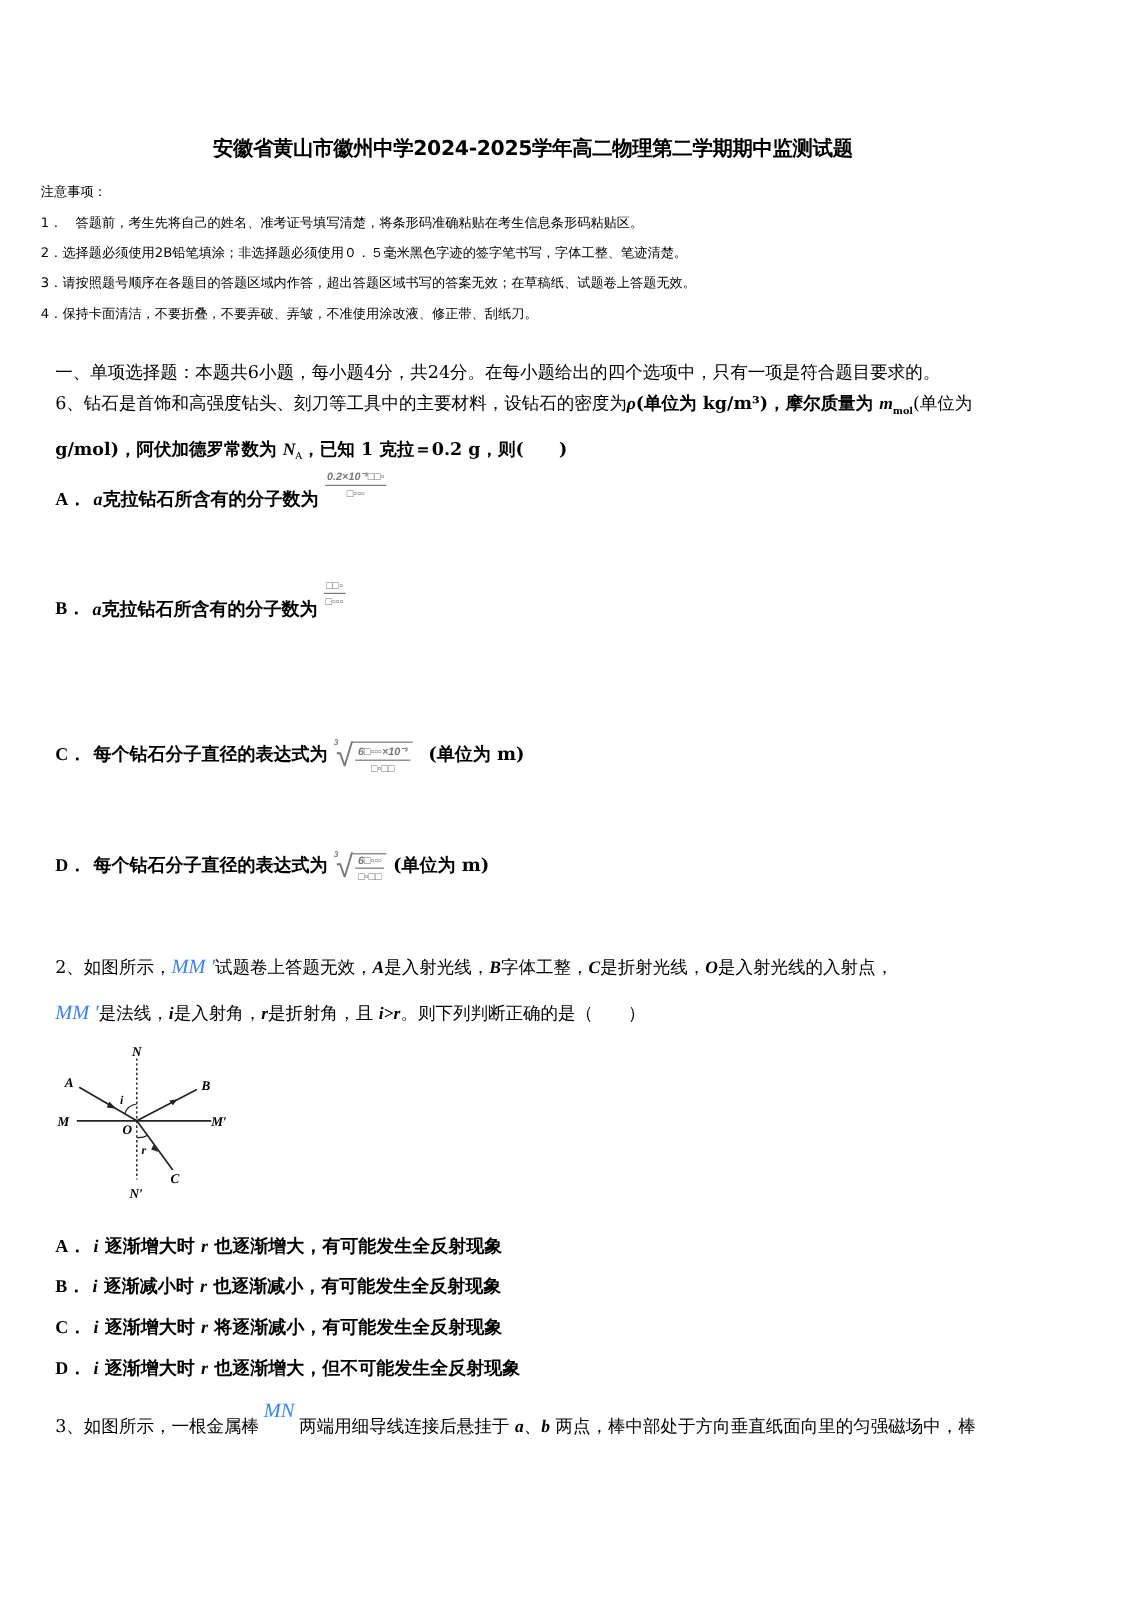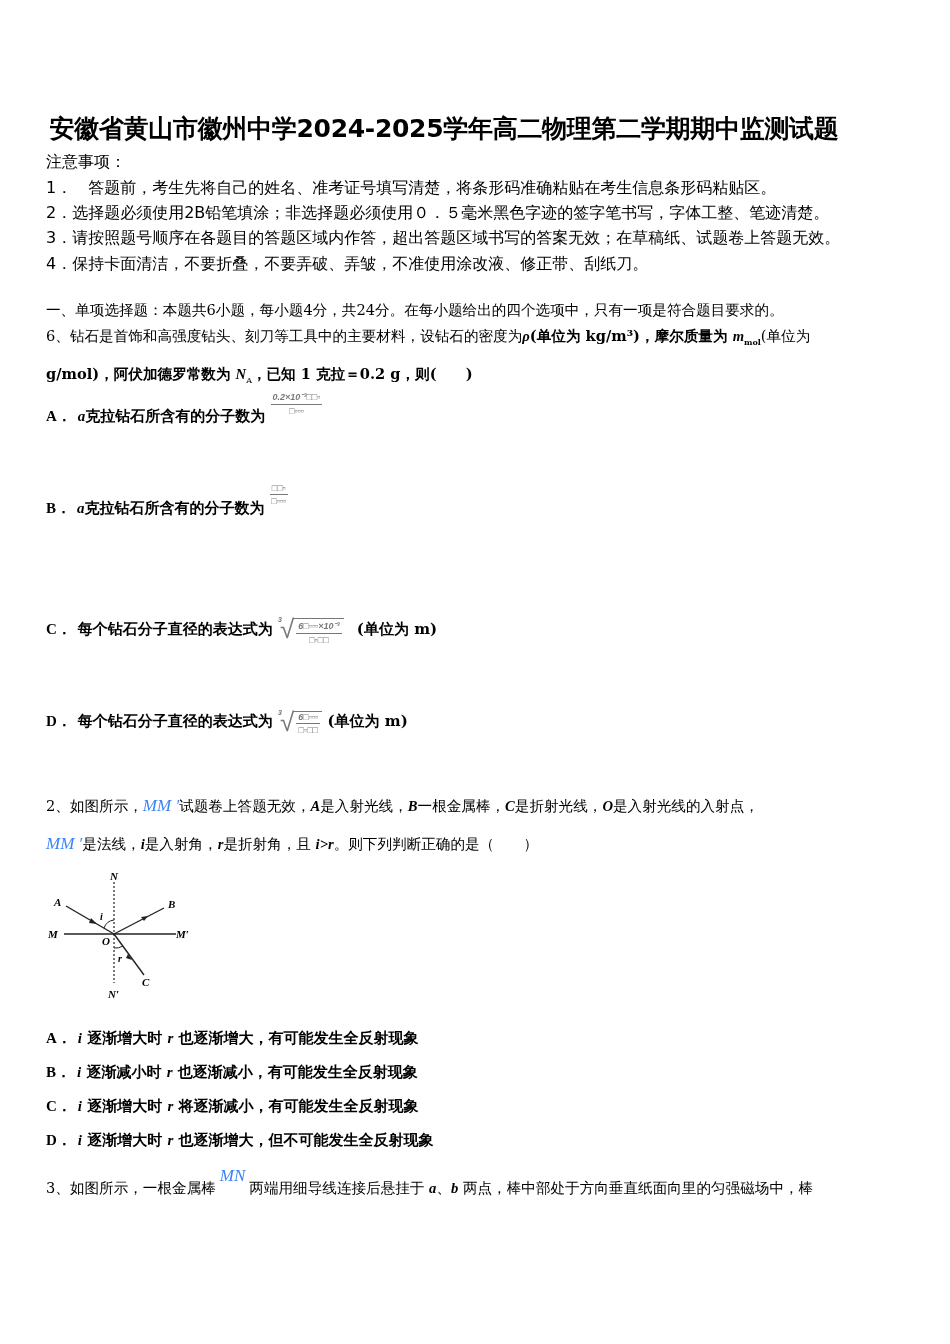--- a/index.html
+++ b/index.html
@@ -1,19 +1,19 @@
 <!DOCTYPE html>
 <html><head>
 <meta charset="utf-8">
 <style>
   html, body { margin: 0; padding: 0; background: #ffffff; }
   body { width: 950px; height: 1344px; position: relative; overflow: hidden; color: #000; font-family: "DejaVu Serif", serif; }
   .abs { position: absolute; white-space: nowrap; }
-  .title { left: 0; width: 888px; top: 112px; text-align: center; font-family: "DejaVu Sans", sans-serif; font-weight: bold; font-size: 25px; letter-spacing: -0.3px; }
-  .note { left: 46px; font-size: 16px; font-family: "DejaVu Sans", sans-serif; }
+  .title { left: 0; width: 888px; top: 112px; text-align: center; font-family: "DejaVu Sans", sans-serif; font-weight: bold; font-size: 17px; letter-spacing: -0.3px; }
+  .note { left: 34px; font-size: 11px; font-family: "DejaVu Sans", sans-serif; }
   .q { left: 46px; font-size: 15px; font-family: "DejaVu Serif", serif; }
   .opt { left: 46px; font-size: 15px; font-weight: bold; }
   .opt .lbl { font-family: "Liberation Serif", serif; font-weight: bold; margin-right: 6px; }
   .opt i, .q i { font-family: "Liberation Serif", serif; font-weight: bold; font-style: italic; }
   .mm { font-family: "Liberation Serif", serif; font-style: italic; color: #3b82f6; font-size: 17px; }
   .frac { display: inline-flex; flex-direction: column; align-items: center; font-family: "Liberation Sans", sans-serif; font-style: italic; color: #777; font-size: 9px; vertical-align: middle; }
   .frac .num { border-bottom: 1px solid #777; padding: 0 2px 1px; }
   .frac .den { padding-top: 1px; }
   .sqrt { display: inline-flex; align-items: flex-start; color: #777; font-family: "Liberation Sans", sans-serif; vertical-align: middle; }
   .sqrt .idx { font-size: 7px; font-style: italic; margin-top: 2px; }
@@ -82,21 +82,21 @@
             <span class="num">6□▫▫▫</span>
             <span class="den">□▫□□</span>
           </span></span>
     </span>
     <span>(单位为 m)</span>
   </div>
 </div>
 
 <div>
   <div class="abs q" style="top:796px; font-size:14.6px;">
-    <span>2、如图所示，</span><span class="mm">MM ′</span><span>试题卷上答题无效，</span><i>A</i><span>是入射光线，</span><i>B</i><span>一根金属棒，</span><i>C</i><span>是折射光线，</span><i>O</i><span>是入射光线的入射点，</span>
+    <span>2、如图所示，</span><span class="mm">MM ′</span><span>试题卷上答题无效，</span><i>A</i><span>是入射光线，</span><i>B</i><span>字体工整，</span><i>C</i><span>是折射光线，</span><i>O</i><span>是入射光线的入射点，</span>
   </div>
   <div class="abs q" style="top:834px; font-size:14.6px;">
     <span class="mm">MM ′</span><span>是法线，</span><i>i</i><span>是入射角，</span><i>r</i><span>是折射角，且 </span><i>i&gt;r</i><span>。则下列判断正确的是（　　）</span>
   </div>
 
   <div class="abs diagram">
     <svg width="162" height="140" viewBox="0 0 162 140">
       <line x1="70" y1="14" x2="70" y2="115" stroke="#222" stroke-width="1.2" stroke-dasharray="2,2"></line>
       <line x1="20" y1="66" x2="132" y2="66" stroke="#222" stroke-width="1.4"></line>
       <line x1="22" y1="38" x2="70" y2="66" stroke="#222" stroke-width="1.4"></line>

